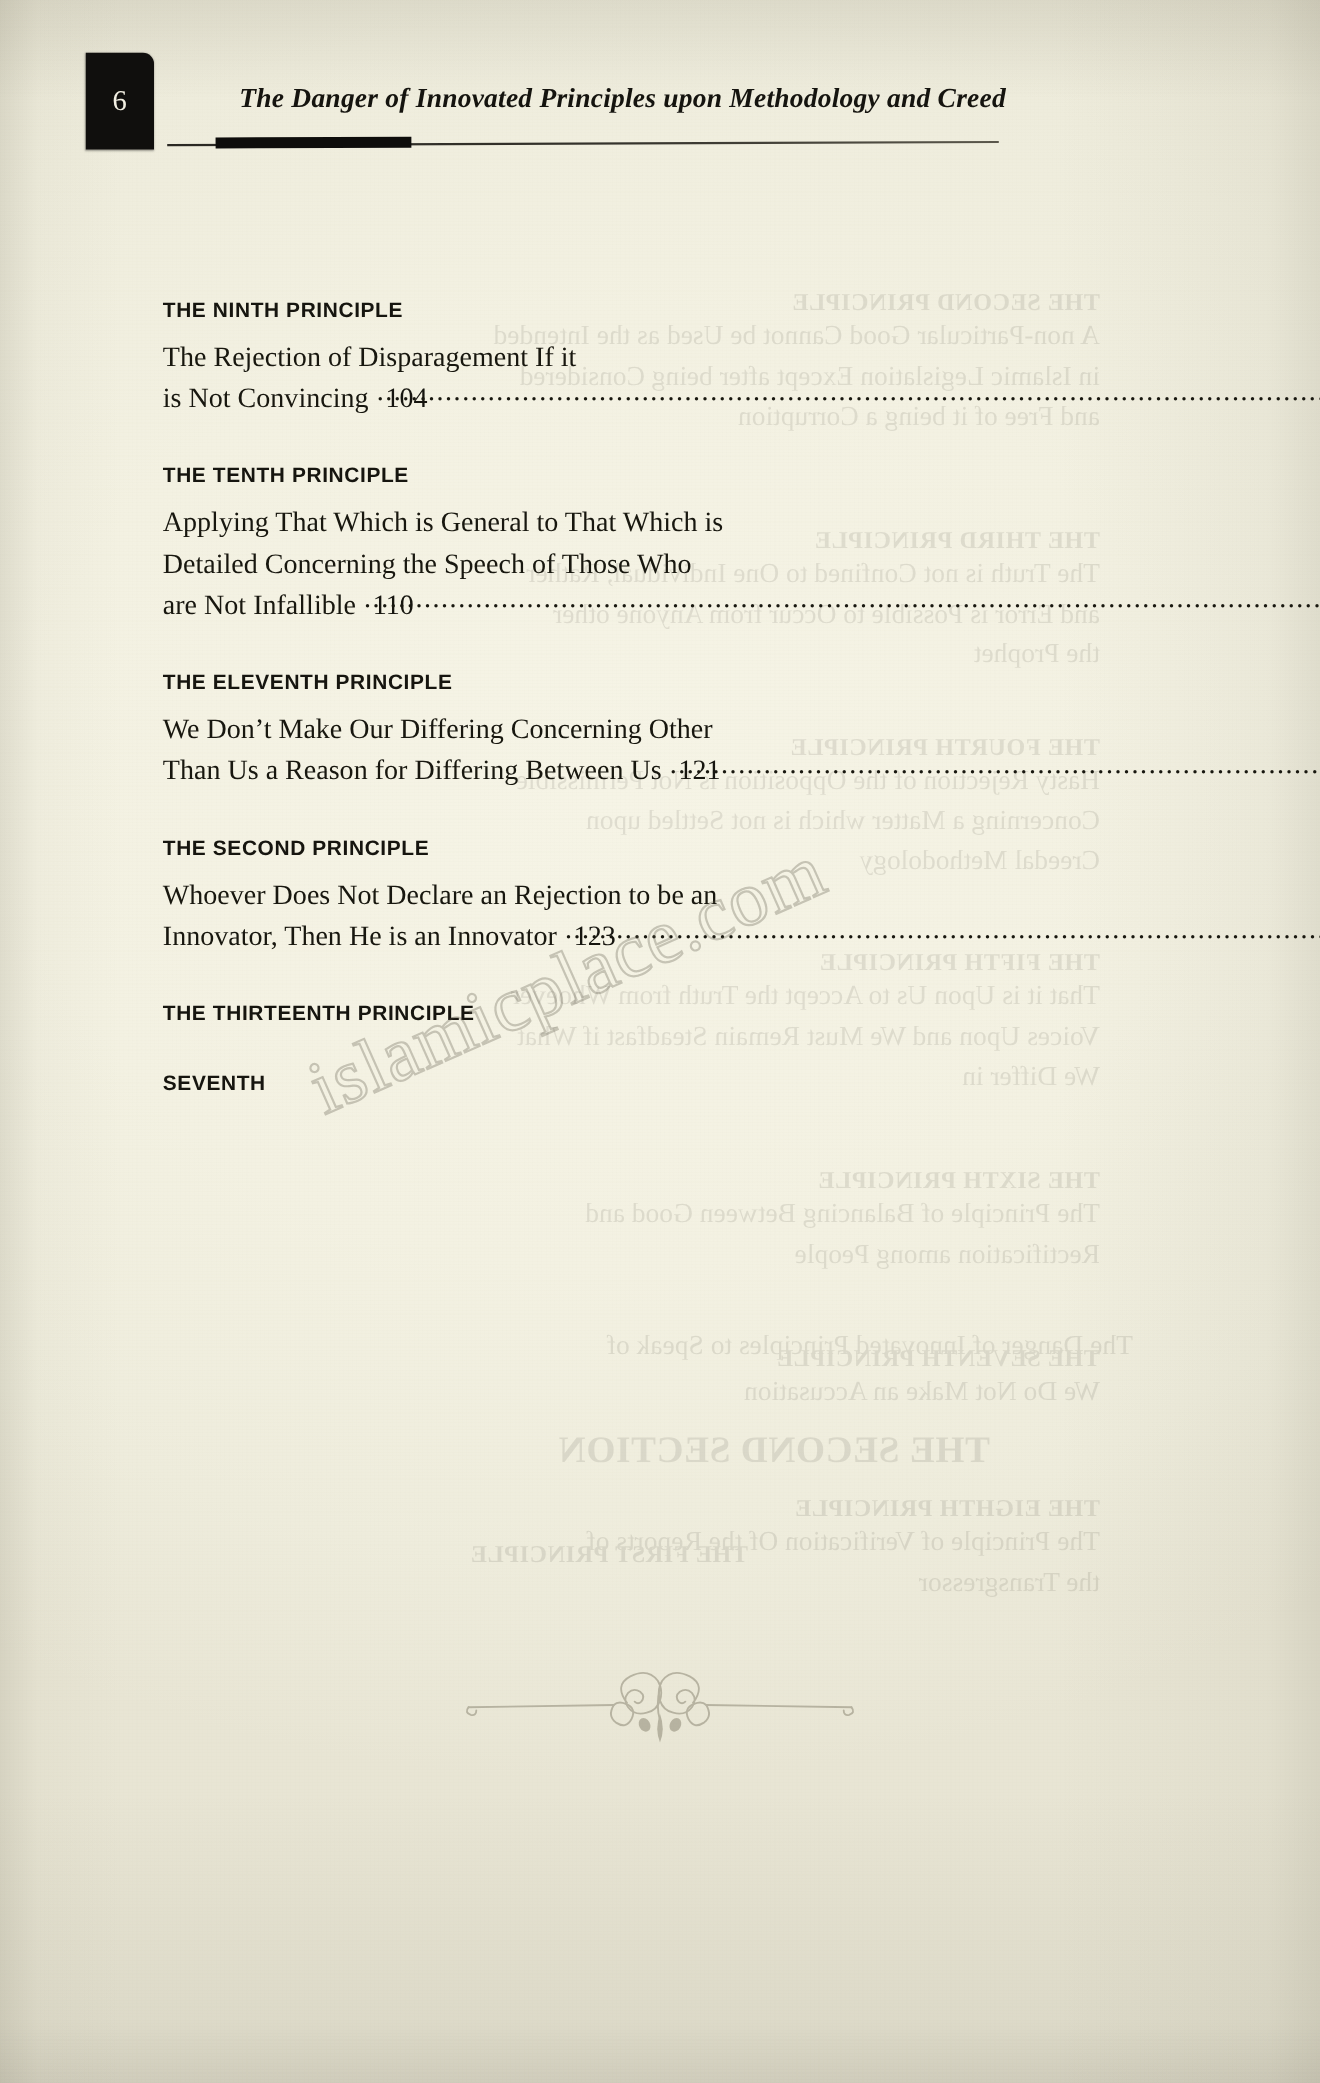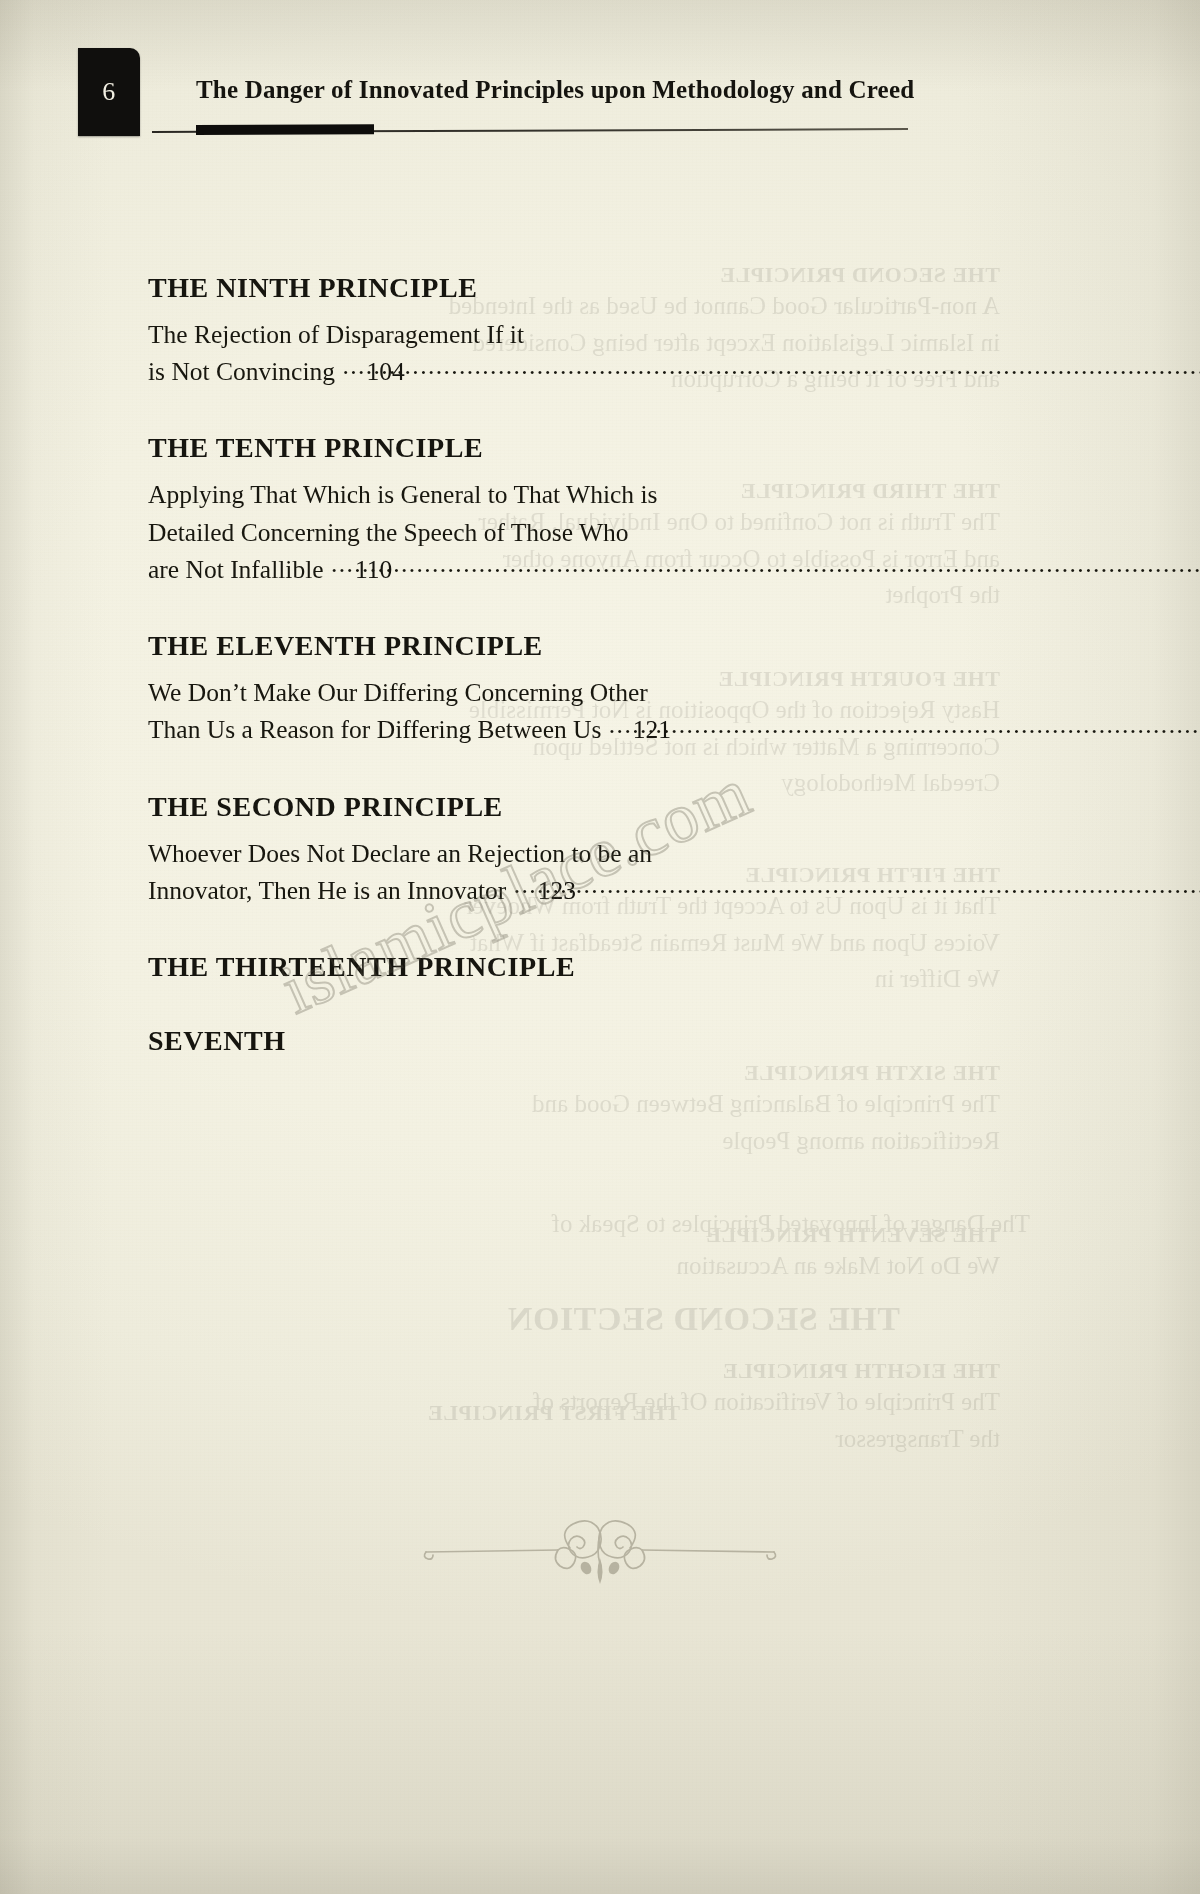--- a/index.html
+++ b/index.html
@@ -62,25 +62,27 @@
     line-height: 1;
     letter-spacing: .5px;
   }
 
   .running-head {
     position: absolute;
     left: 196px;
     top: 76px;
     width: 740px;
     font-family: "Liberation Serif", serif;
+    font-style: italic;
     font-weight: 700;
     font-size: 25px;
     letter-spacing: .2px;
     color: #15140f;
     white-space: nowrap;
+    text-align: center;
   }
 
   .rule-thin {
     position: absolute;
     left: 152px;
     top: 131px;
     width: 756px;
     height: 2px;
     background: linear-gradient(90deg, #2a2823 0%, #35332c 55%, #5a574b 100%);
     transform: rotate(-0.22deg);
@@ -101,23 +103,23 @@
   .toc {
     position: absolute;
     left: 148px;
     top: 272px;
     width: 812px;
   }
   .entry { margin-bottom: 42px; }
   .entry:last-of-type { margin-bottom: 0; }
 
   .entry-heading {
-    font-family: Liberation Serif, serif;
+    font-family: Liberation Sans, sans-serif;
     font-weight: 700;
-    font-size: 28px;
+    font-size: 19px;
     letter-spacing: .55px;
     color: #16150f;
     margin-bottom: 12px;
     white-space: nowrap;
   }
 
   .entry-title {
     font-family: "Liberation Serif", serif;
     font-size: 25.5px;
     line-height: 1.46;
@@ -148,21 +150,20 @@
     left: 0;
     bottom: 0.06em;
     white-space: nowrap;
   }
   .leader-row .pg {
     flex: 0 0 auto;
     white-space: nowrap;
     padding-left: 6px;
     font-size: 25.5px;
     color: #16150f;
-    margin-left: 16px;
   }
 
   
   .ornament {
     position: absolute;
     left: 50%;
     top: 1496px;
     transform: translateX(-50%);
     width: 360px;
     height: 110px;

